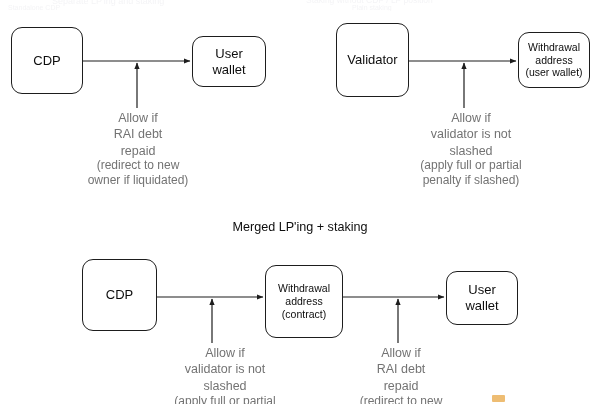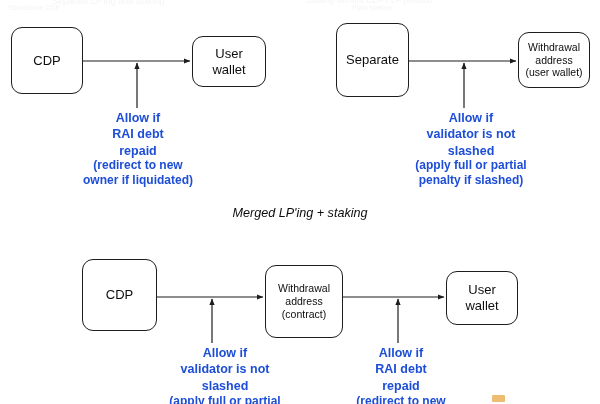--- a/index.html
+++ b/index.html
@@ -59,23 +59,22 @@
     left: 0; top: 0;
     width: 600px; height: 404px;
     pointer-events: none;
   }
 
   
   .anno {
     position: absolute;
     text-align: center;
     line-height: 1.3;
-    color: #1d4ed8;
+    color: #737373;
     white-space: pre-line;
-    font-weight: bold;
   }
   .anno.major { font-size: 12.5px; }
   .anno.minor { font-size: 12px; line-height: 1.28; }
 
   .a1-major { left: 78px;  top: 110px; width: 120px; }
   .a1-minor { left: 74px;  top: 158px; width: 128px; }
 
   .a2-major { left: 401px; top: 110px; width: 140px; }
   .a2-minor { left: 404px; top: 158px; width: 134px; }
 
@@ -87,21 +86,21 @@
 
   
   .section-title {
     position: absolute;
     left: 0;
     width: 600px;
     text-align: center;
     font-size: 12.6px;
     color: #0d0d0d;
   }
-  .st-merged { top: 206px; font-style: italic; }
+  .st-merged { top: 220px; }
 
   
   .ghost {
     position: absolute;
     color: #f4f4f6;
     white-space: nowrap;
     overflow: hidden;
   }
   .ghost-top-left   { left: 52px;  top: -4px;  font-size: 9px; }
   .ghost-top-right  { left: 306px; top: -5px;  font-size: 8.5px; }
@@ -172,21 +171,21 @@
 wallet</span>
   </div>
 
   <div class="anno major a1-major">Allow if
 RAI debt
 repaid</div>
   <div class="anno minor a1-minor">(redirect to new
 owner if liquidated)</div>
 
   <div class="node n-val">
-    <span class="lbl">Separate</span>
+    <span class="lbl">Validator</span>
   </div>
   <div class="node n-wa-1">
     <span class="lbl">Withdrawal
 address
 (user wallet)</span>
   </div>
 
   <div class="anno major a2-major">Allow if
 validator is not
 slashed</div>

